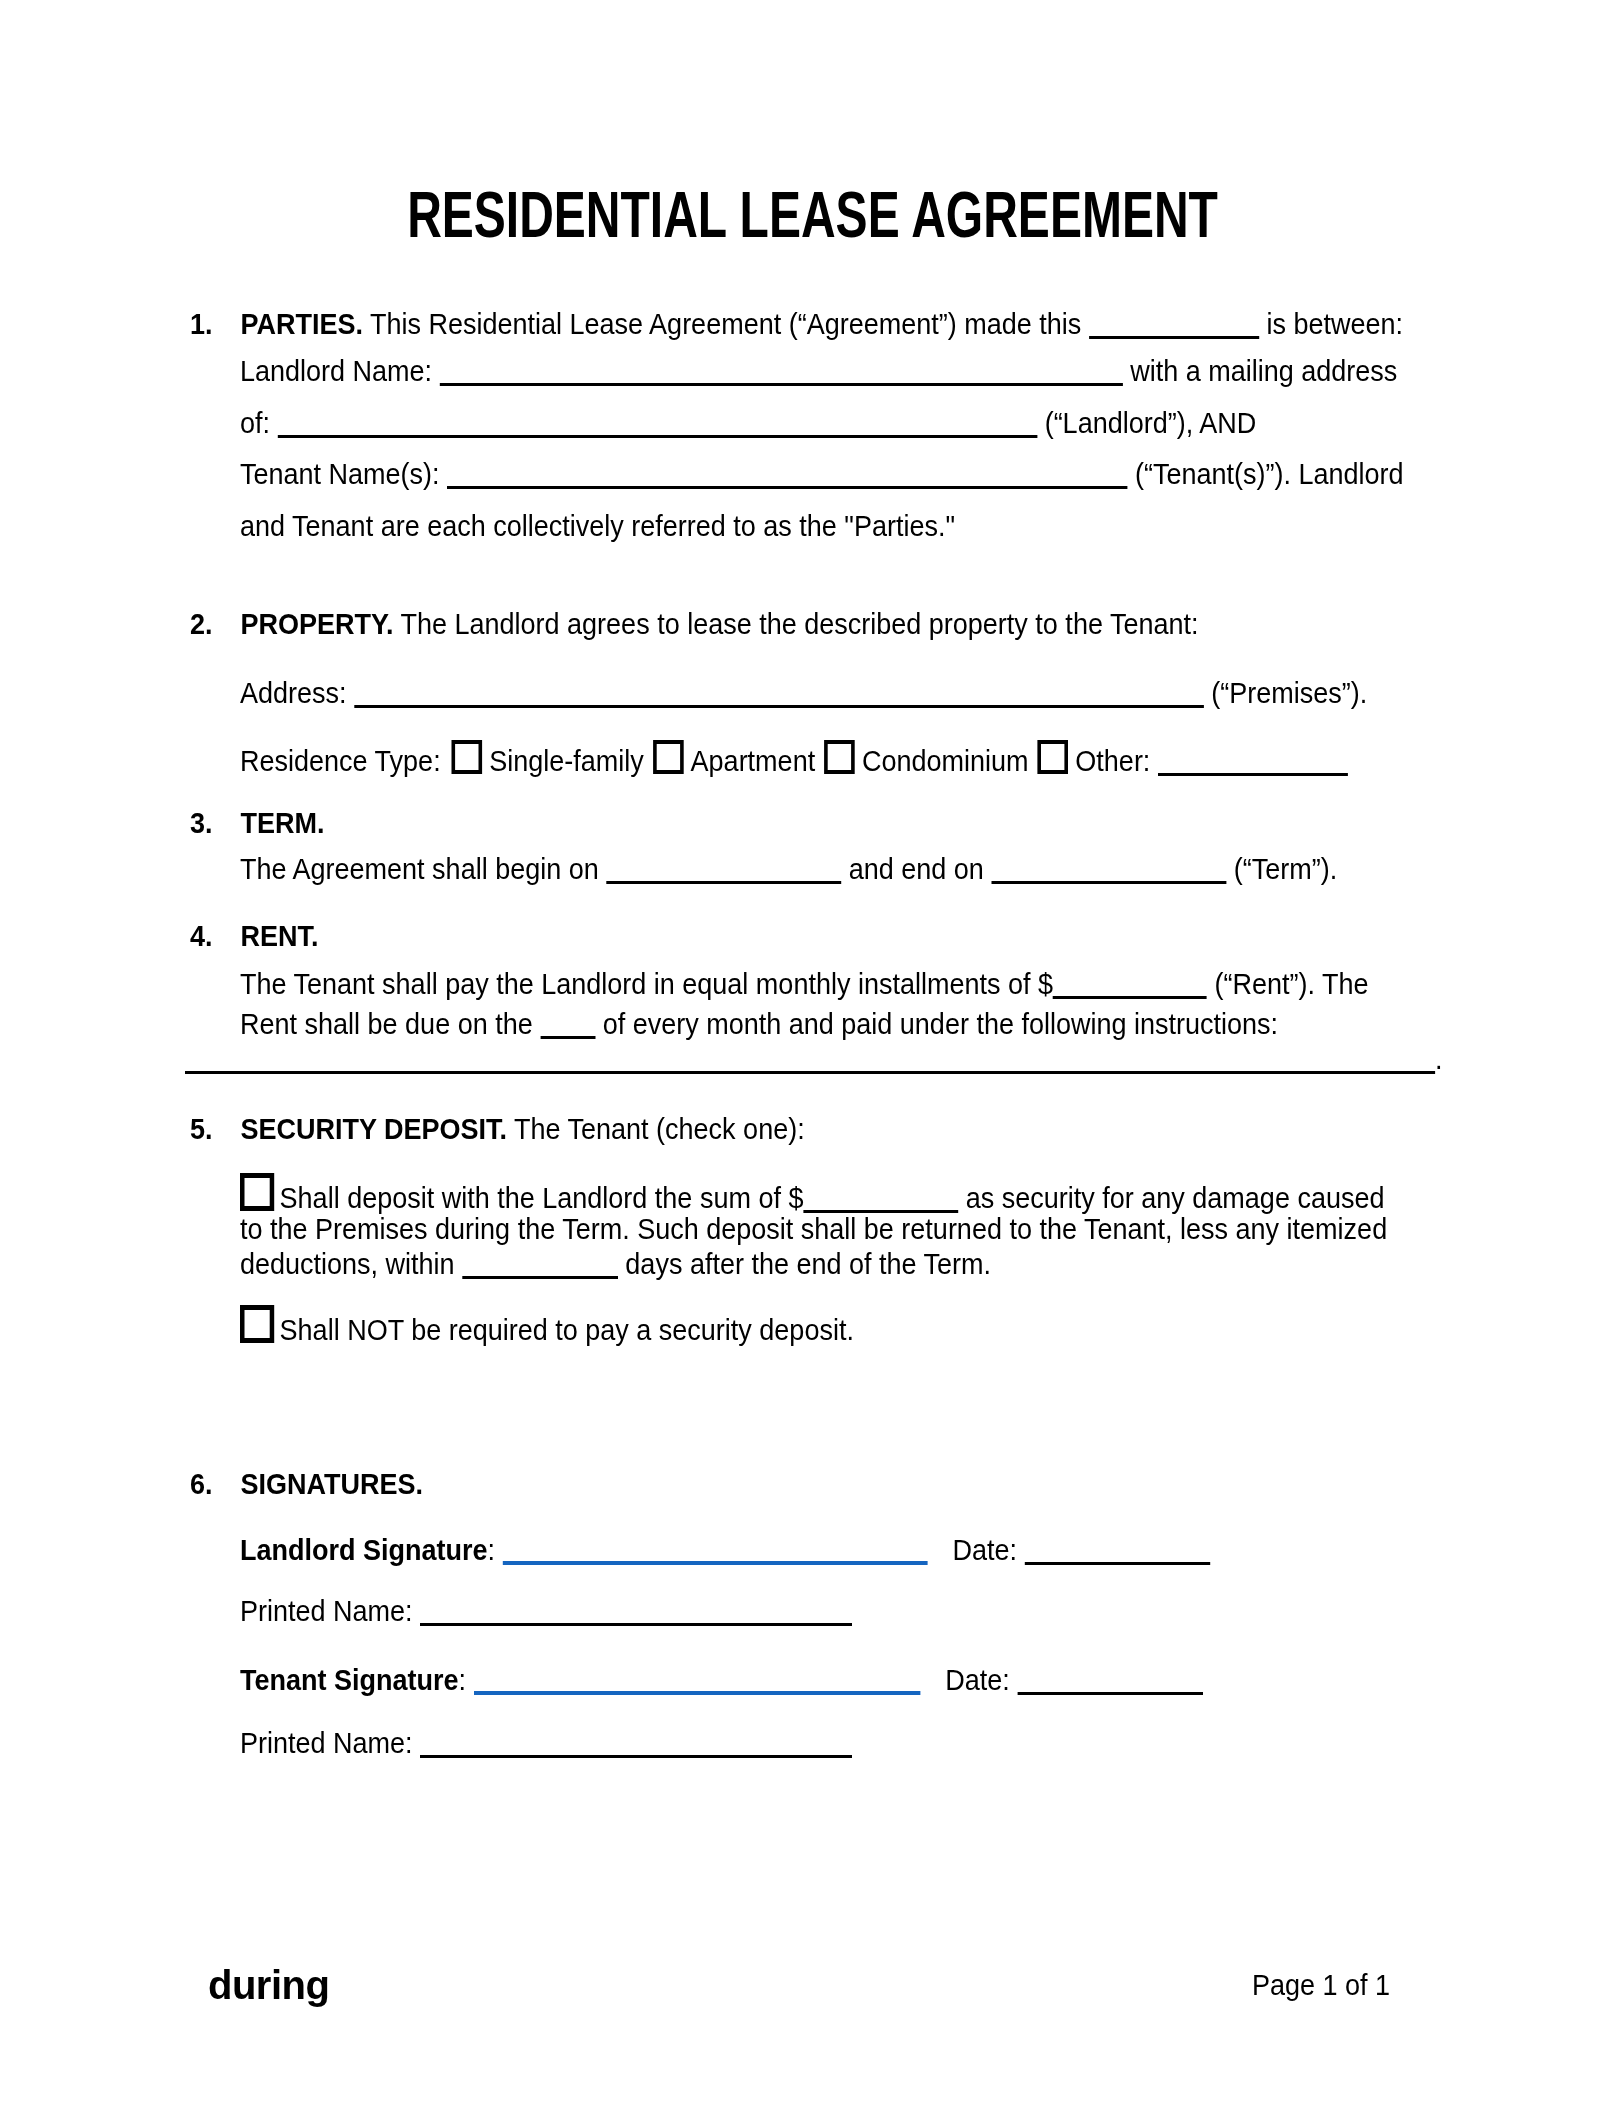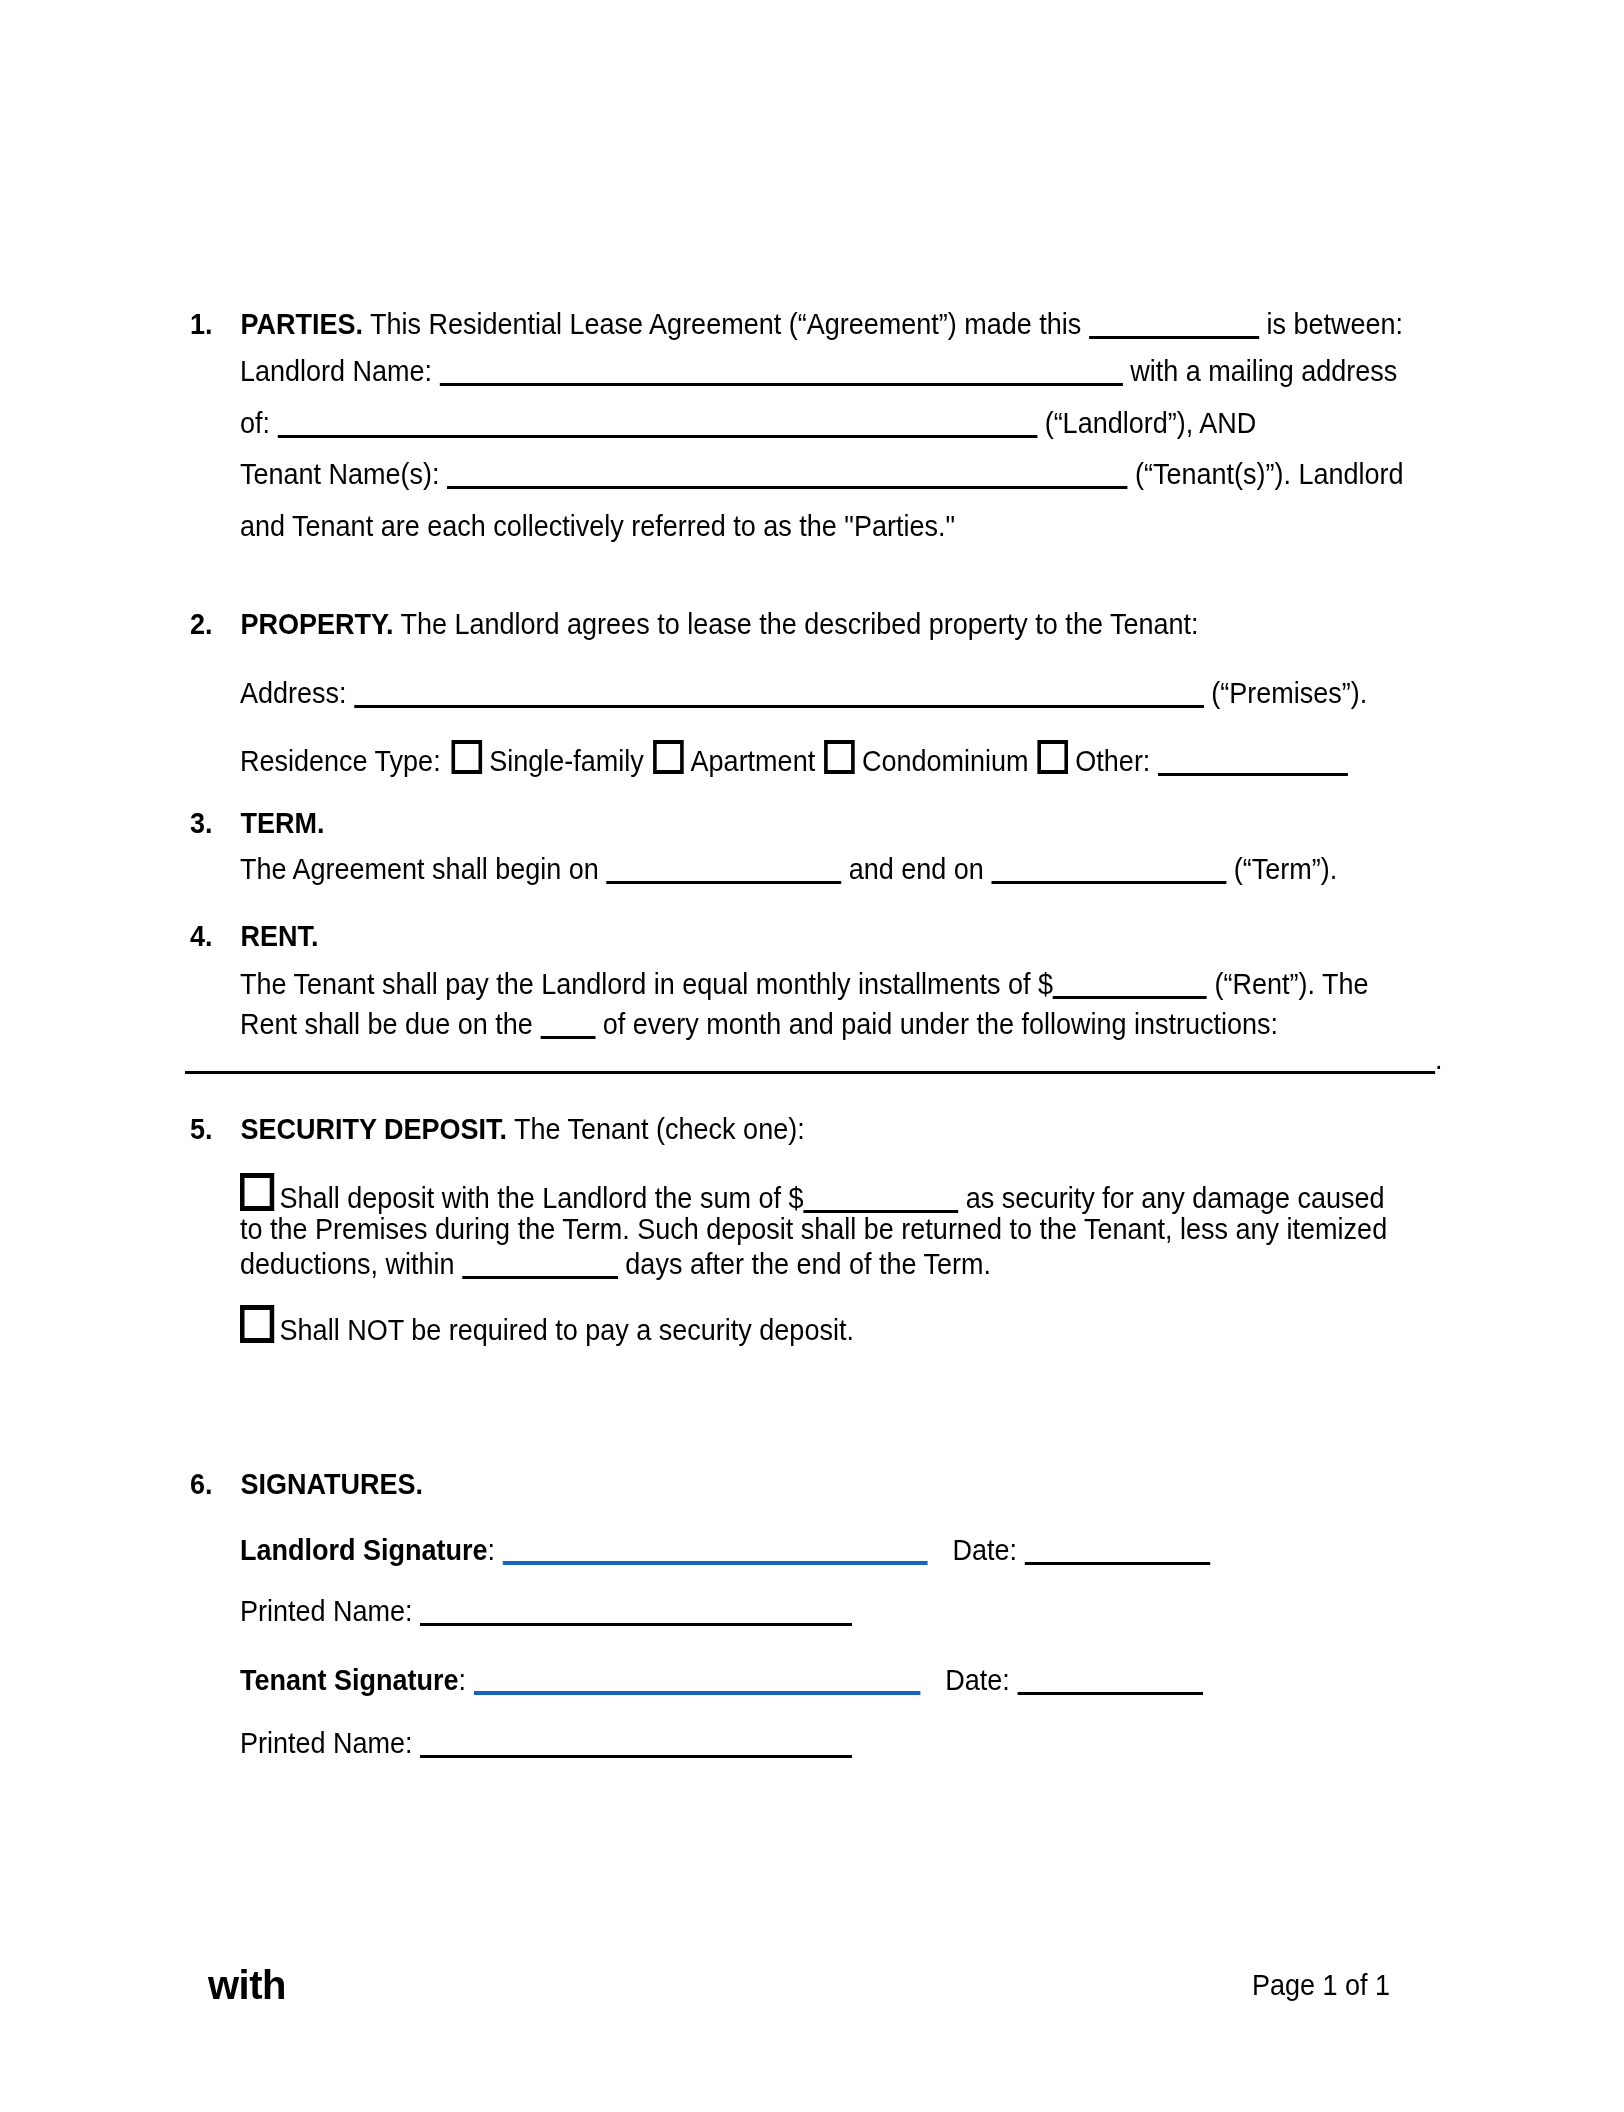--- a/index.html
+++ b/index.html
@@ -59,20 +59,21 @@
     transform:scaleX(0.9);transform-origin:0 50%;
     white-space:nowrap;
   }
   .datelbl{margin-left:28px;}
 </style>
 </head>
 <body>
 
 <div class="page">
 
+  <div class="title"><span class="title-inner">RESIDENTIAL LEASE AGREEMENT</span></div>
 
   <div class="ln numbered" style="top:306px">
     <span class="num">1.</span><span class="b">PARTIES.</span>
     <span>This Residential Lease Agreement (“Agreement”) made this</span>
     <span class="bl" style="width:189px"></span>
     <span>is between:</span>
   </div>
   <div class="ln" style="top:353px">
     <span>Landlord Name:</span>
     <span class="bl" style="width:759px"></span>
@@ -168,16 +169,16 @@
   <div class="ln" style="top:1661px">
     <span class="b">Tenant Signature</span><span>:</span>
     <span class="bl blue" style="width:496px"></span><span class="datelbl">Date:</span>
     <span class="bl" style="width:206px"></span>
   </div>
   <div class="ln" style="top:1725px">
     <span>Printed Name:</span>
     <span class="bl" style="width:480px"></span>
   </div>
 
-  <div class="footer-logo">with</div>
+  <div class="footer-logo">during</div>
   <div class="footer-page">Page 1 of 1</div>
 
 </div>
 
 </body></html>

